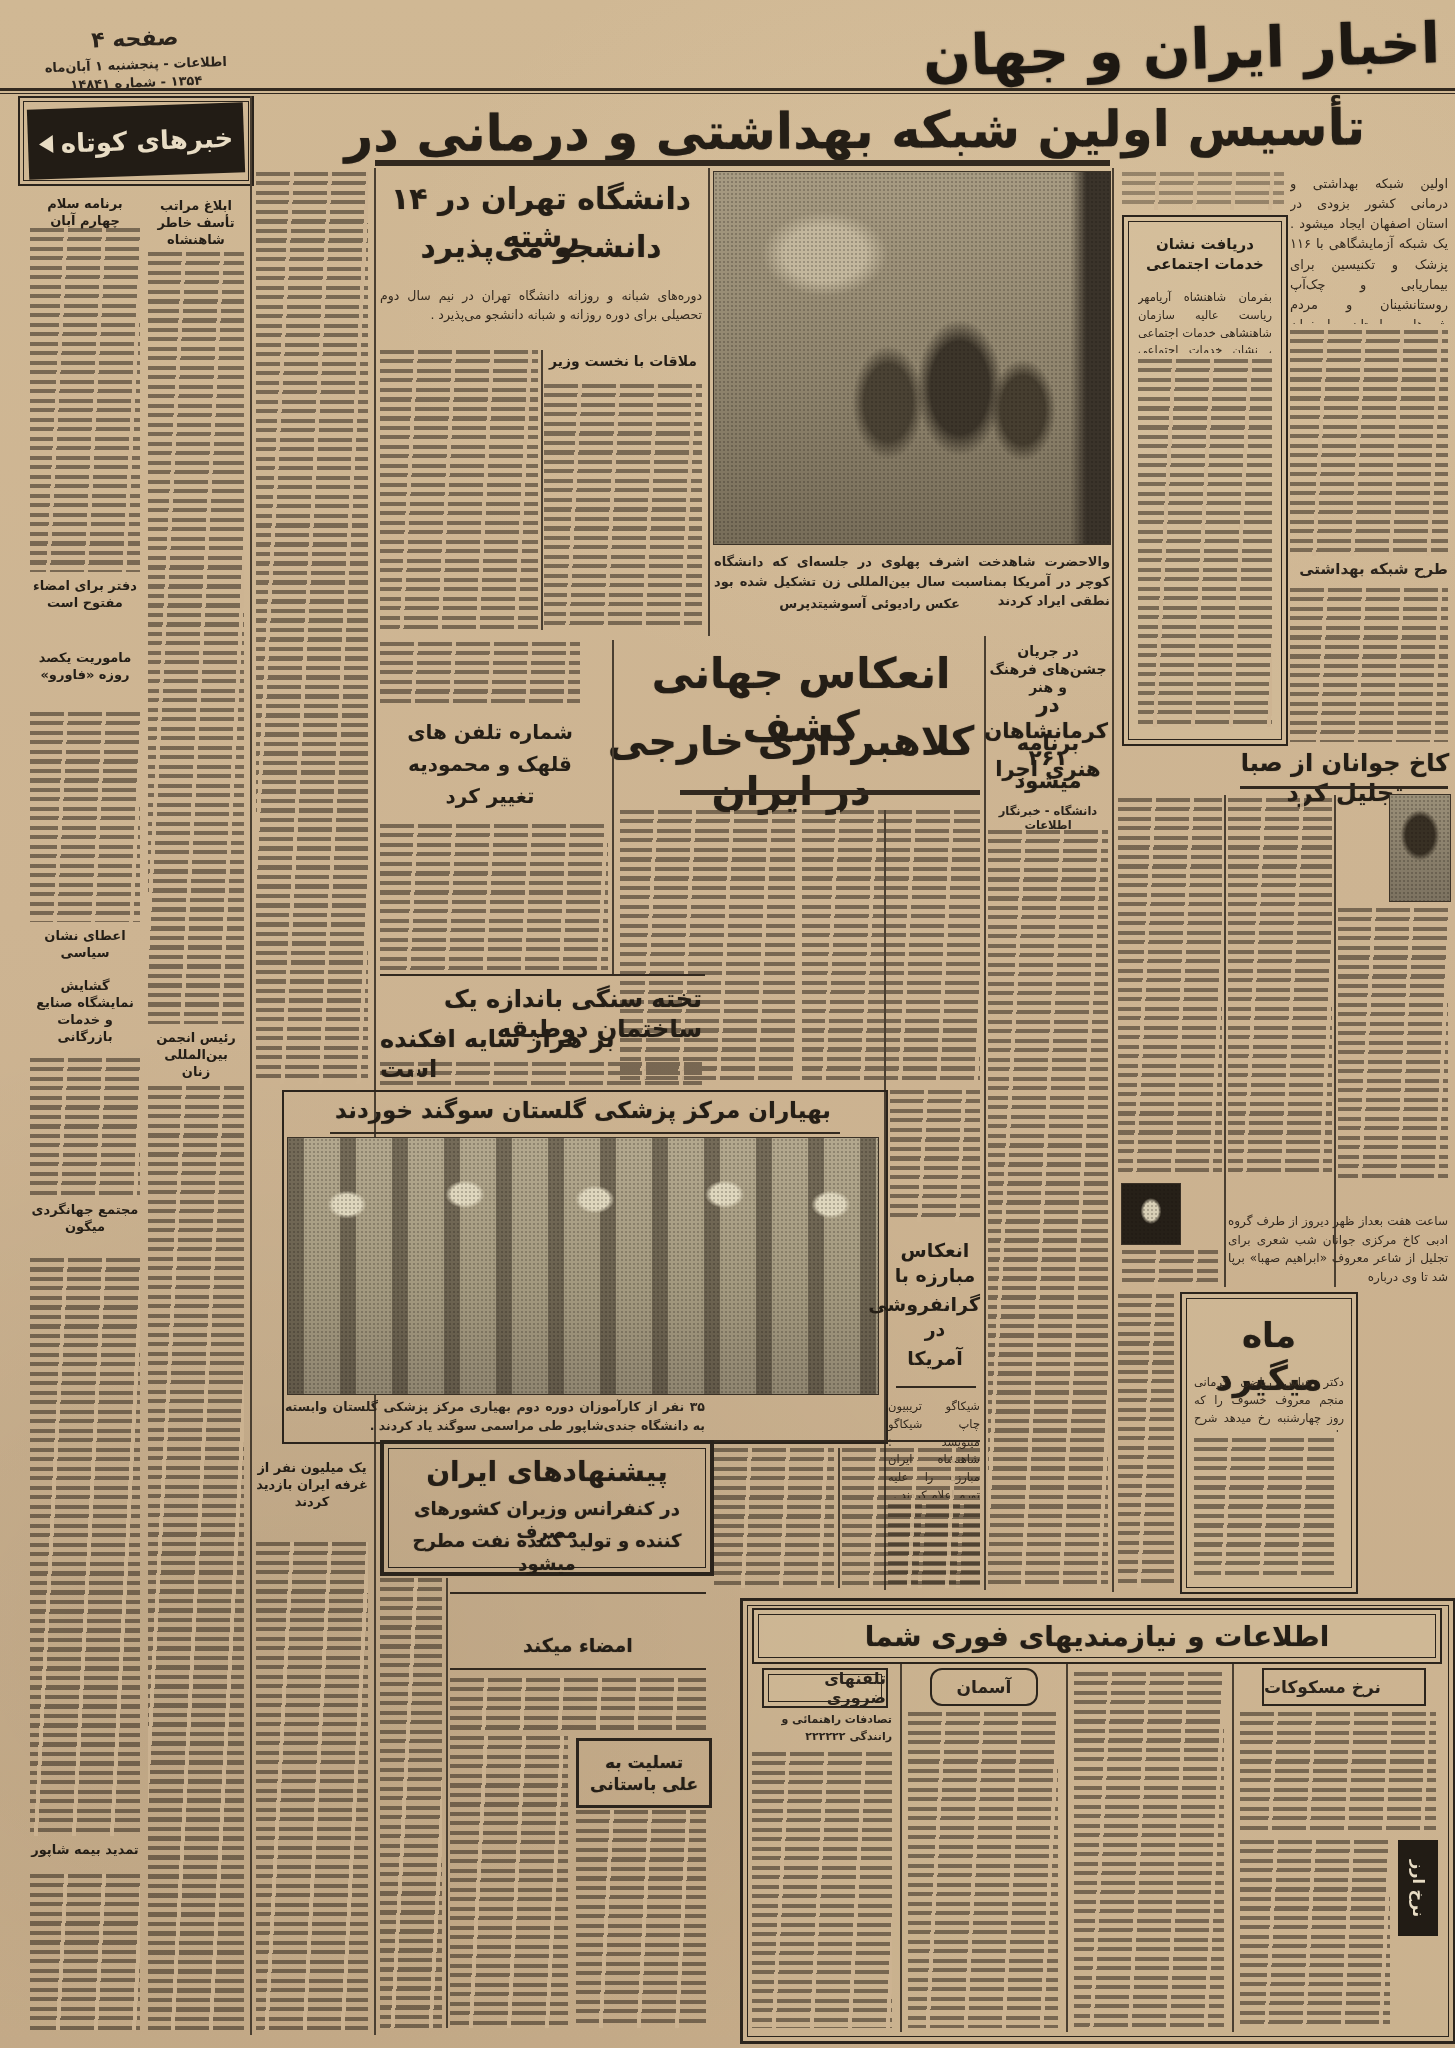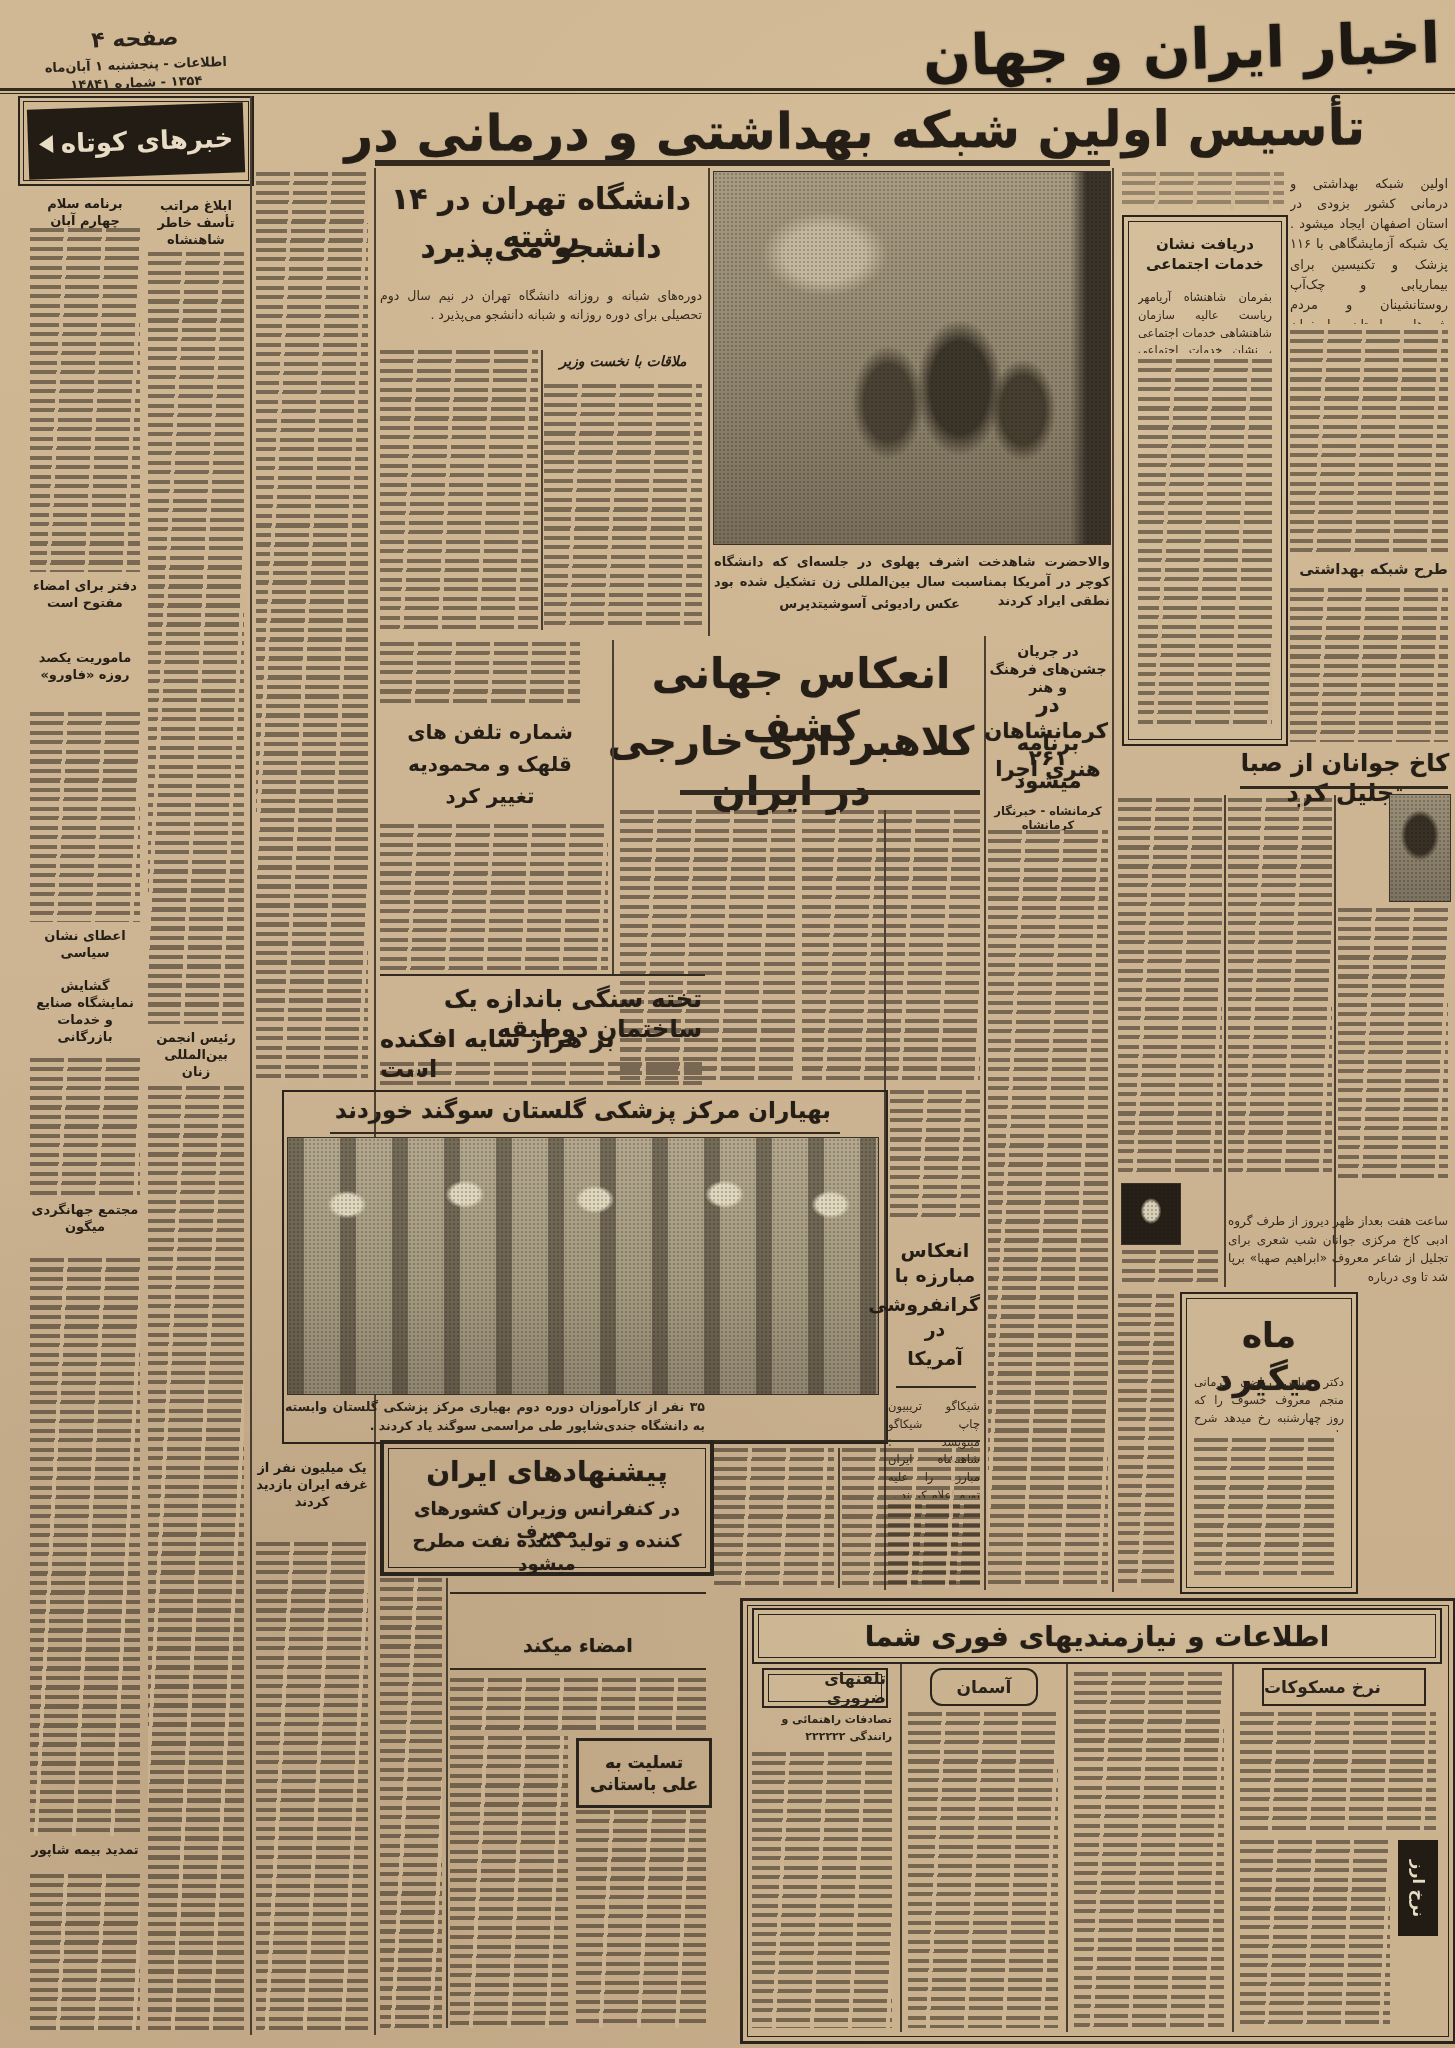--- a/index.html
+++ b/index.html
@@ -78,21 +78,21 @@
   <div class="greek" style="left:256px;top:172px;width:112px;height:912px;"></div>
   <div class="abs sub" style="left:256px;top:1460px;width:112px;font-size:13px;">یک میلیون نفر از غرفه ایران بازدید کردند</div>
   <div class="greek" style="left:256px;top:1542px;width:112px;height:488px;"></div>
 
   <div class="vrule" style="left:374px;top:168px;height:1867px;"></div>
 
   <div class="abs hl center" style="left:380px;top:180px;width:322px;font-size:30px;">دانشگاه تهران در ۱۴ رشته</div>
   <div class="abs hl center" style="left:380px;top:228px;width:322px;font-size:30px;">دانشجو می‌پذیرد</div>
   <div class="abs lead" style="left:380px;top:286px;width:322px;height:58px;overflow:hidden;">دوره‌های شبانه و روزانه دانشگاه تهران در نیم سال دوم تحصیلی برای دوره روزانه و شبانه دانشجو می‌پذیرد .</div>
   <div class="greek" style="left:380px;top:350px;width:158px;height:280px;"></div>
-  <div class="abs sub" style="left:544px;top:352px;width:158px;font-size:14px;font-style:italic;">ملاقات با نخست وزیر</div>
+  <div class="abs sub" style="left:544px;top:352px;width:158px;font-size:14px;">ملاقات با نخست وزیر</div>
   <div class="greek" style="left:544px;top:384px;width:158px;height:246px;"></div>
   <div class="vrule" style="left:541px;top:350px;height:280px;"></div>
   <div class="vrule" style="left:708px;top:168px;height:468px;"></div>
 
   <div class="photo" style="left:714px;top:172px;width:396px;height:372px;background:
       radial-gradient(90px 60px at 28% 22%, #c3b79d 0 45%, rgba(0,0,0,0) 70%),
       radial-gradient(70px 110px at 62% 58%, #3c352a 0 42%, rgba(0,0,0,0) 62%),
       radial-gradient(60px 95px at 44% 62%, #4a4234 0 40%, rgba(0,0,0,0) 60%),
       radial-gradient(55px 85px at 78% 64%, #463e30 0 40%, rgba(0,0,0,0) 60%),
       linear-gradient(to left, #3a332a 0 6%, rgba(0,0,0,0) 10%),
@@ -115,21 +115,21 @@
   <div class="greek" style="left:802px;top:810px;width:178px;height:272px;"></div>
 
   <div class="vrule" style="left:884px;top:810px;height:780px;"></div>
   <div class="greek" style="left:890px;top:1090px;width:90px;height:132px;"></div>
 
   <div class="vrule" style="left:984px;top:636px;height:954px;"></div>
   <div class="abs sub" style="left:988px;top:642px;width:120px;font-size:14px;">در جریان جشن‌های فرهنگ و هنر</div>
   <div class="abs hl center" style="left:988px;top:692px;width:120px;font-size:21px;">در کرمانشاهان ۲۶۱</div>
   <div class="abs hl center" style="left:988px;top:730px;width:120px;font-size:21px;">برنامه هنری اجرا</div>
   <div class="abs hl center" style="left:988px;top:768px;width:120px;font-size:21px;">میشود</div>
-  <div class="abs center" style="left:988px;top:804px;width:120px;font-size:11.5px;font-weight:bold;">کرمانشاه - خبرنگار کرمانشاه</div>
+  <div class="abs center" style="left:988px;top:804px;width:120px;font-size:11.5px;font-weight:bold;">دانشگاه - خبرنگار اطلاعات</div>
   <div class="greek" style="left:988px;top:830px;width:120px;height:756px;"></div>
 
   <div class="vrule" style="left:1112px;top:168px;height:1424px;"></div>
 
   <div class="hrule" style="left:380px;top:974px;width:325px;height:2px;"></div>
   <div class="abs hl" style="left:380px;top:1024px;width:300px;font-size:24px;text-align:left;">بر هراز سایه افکنده است</div>
   <div class="abs hl" style="left:380px;top:984px;width:322px;font-size:24px;text-align:right;">تخته سنگی باندازه یک ساختمان دوطبقه</div>
   <div class="greek" style="left:380px;top:1062px;width:322px;height:24px;"></div>
 
   <div class="abs" style="left:282px;top:1090px;width:602px;height:350px;border:2px solid #2b241c;"></div>

